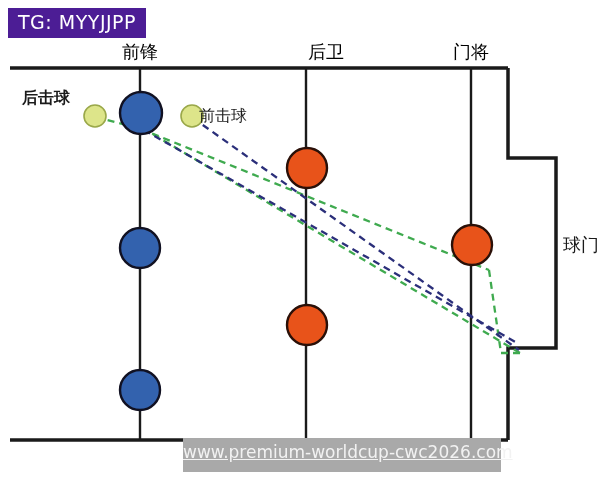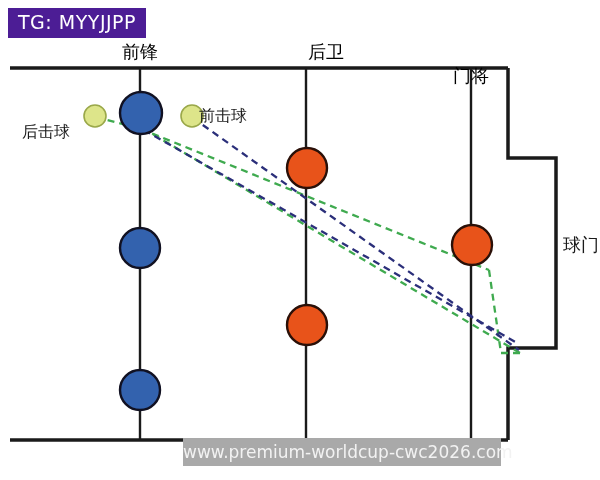--- a/index.html
+++ b/index.html
@@ -34,28 +34,29 @@
     line-height: 26px;
     padding: 1px 10px 3px 10px;
     letter-spacing: 0.5px;
     white-space: nowrap;
   }
   .site-watermark {
     position: absolute;
     left: 183px;
     top: 438px;
     width: 318px;
-    height: 28px;
+    height: 34px;
     background: #a9a9a9;
     color: #f2f2f2;
     font-size: 17px;
     line-height: 28px;
     text-align: center;
     white-space: nowrap;
     letter-spacing: 0px;
+    text-decoration: underline;
   }
   .col-label {
     position: absolute;
     font-size: 18px;
     color: #000000;
     white-space: nowrap;
     transform: translateX(-50%);
     font-family: "DejaVu Sans", "Liberation Sans", sans-serif;
   }
   .ball-label {
@@ -118,23 +119,23 @@
       <circle cx="140" cy="248" r="20" fill="#3362ae" stroke="#111122" stroke-width="2.4"></circle>
       <circle cx="140" cy="390" r="20" fill="#3362ae" stroke="#111122" stroke-width="2.4"></circle>
       <circle cx="307" cy="168" r="20" fill="#e8531a" stroke="#2a1008" stroke-width="2.4"></circle>
       <circle cx="307" cy="325" r="20" fill="#e8531a" stroke="#2a1008" stroke-width="2.4"></circle>
       <circle cx="472" cy="245" r="20" fill="#e8531a" stroke="#2a1008" stroke-width="2.4"></circle>
     </g>
   </svg>
 
   <div class="col-label" style="left:140px; top:40px;">前锋</div>
   <div class="col-label" style="left:306px; top:40px;margin-left:20px;">后卫</div>
-  <div class="col-label" style="left:471px; top:40px;margin-top:24px;">门将</div>
+  <div class="col-label" style="left:471px; top:40px;">门将</div>
 
-  <div class="ball-label" style="left:22px; top:122px;">后击球</div>
+  <div class="ball-label" style="left:22px; top:88px;font-weight:bold;">后击球</div>
   <div class="ball-label" style="left:199px; top:106px;">前击球</div>
 
   <div class="goal-label" style="left:563px; top:233px;">球门</div>
 
   <div class="tg-badge">TG: MYYJJPP</div>
   <div class="site-watermark">www.premium-worldcup-cwc2026.com</div>
 
 </div>
 
 </body></html>

